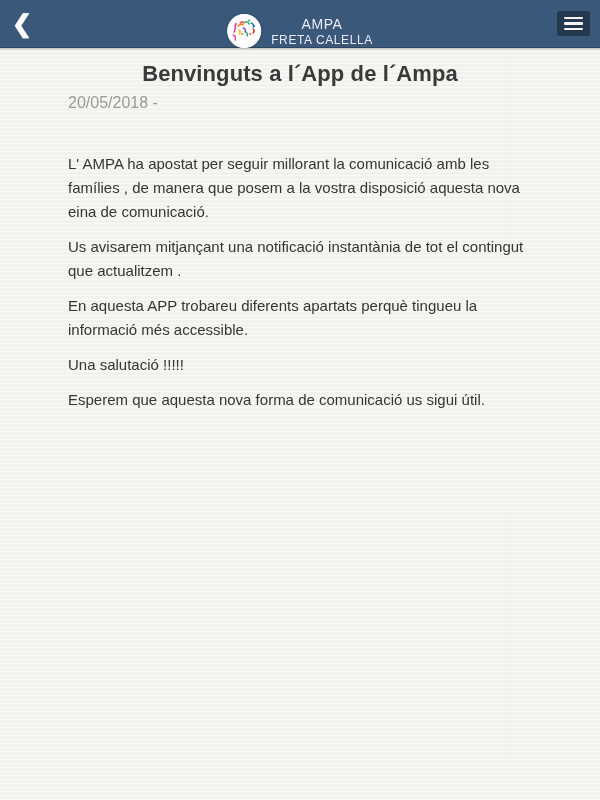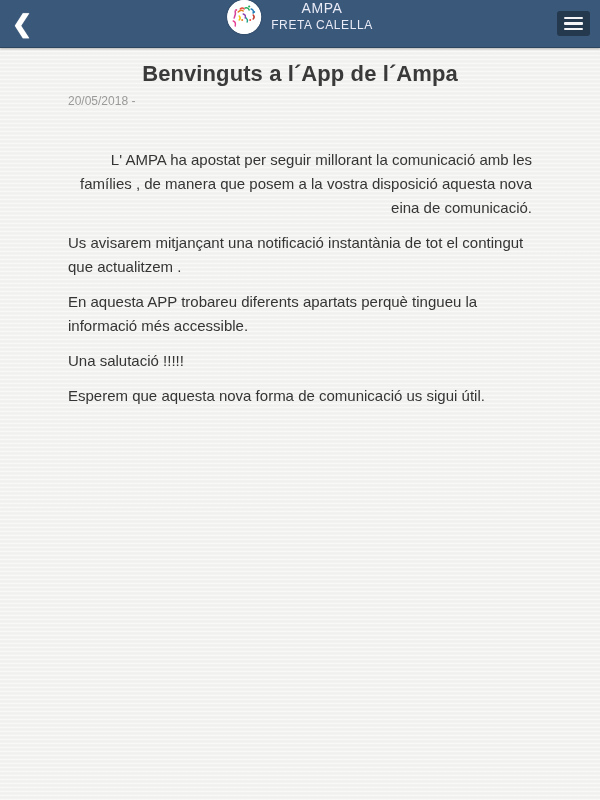--- a/index.html
+++ b/index.html
@@ -48,21 +48,21 @@
     color: #ffffff;
     text-shadow: 0 0 1px rgba(255,255,255,0.6);
     font-weight: bold;
   }
   .brand {
     position: absolute;
     left: 50%; top: 0;
     transform: translateX(-50%);
     height: 48px;
     display: flex;
-    align-items: flex-start;
+    align-items: flex-end;
     gap: 10px;
   }
   .logo-circle {
     width: 34px; height: 34px;
     border-radius: 50%;
     background: #ffffff;
     box-shadow: 0 0 2px rgba(0,0,0,0.3);
     display: flex; align-items: center; justify-content: center;
     overflow: hidden;
   }
@@ -102,31 +102,31 @@
   }
   h1.article-title {
     font-size: 22px;
     font-weight: bold;
     color: #3a3a3a;
     letter-spacing: 0.1px;
     margin-bottom: 7px;
     text-align: center;
   }
   .article-date {
-    font-size: 12px;
+    font-size: 16px;
     color: #9a9a9a;
     margin-bottom: 18px;
   }
   .article p {
     font-size: 15px;
     line-height: 24px;
     color: #353535;
     margin-bottom: 11px;
   }
-  .article p.centered { text-align: right; margin-top: 40px; }
+  .article p.centered { text-align: left; margin-top: 40px; }
 </style>
 </head>
 <body>
 
 <div class="screen">
 
   <header class="appbar">
     <button class="back-btn">
       <span class="chev">❮</span>
     </button>

